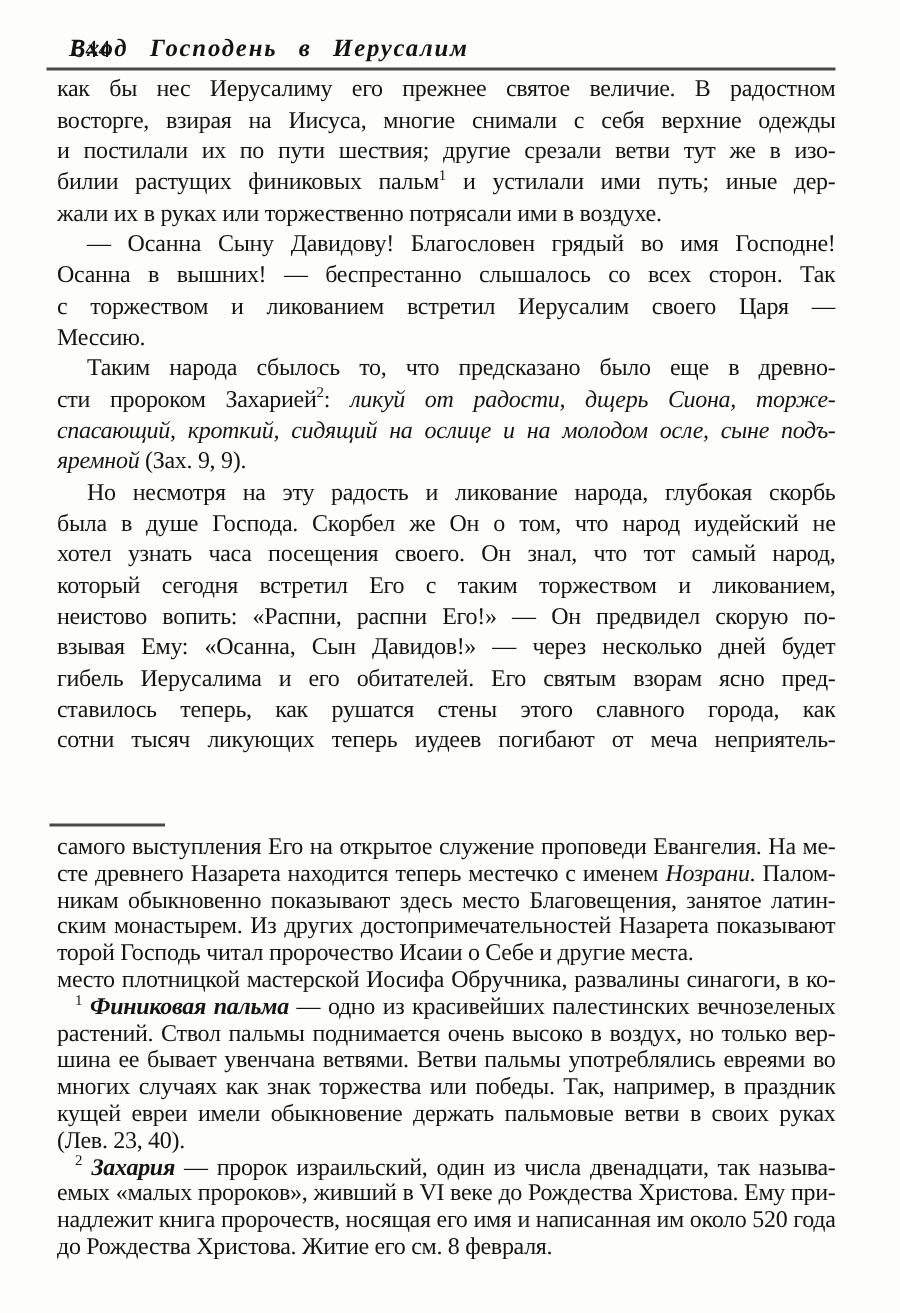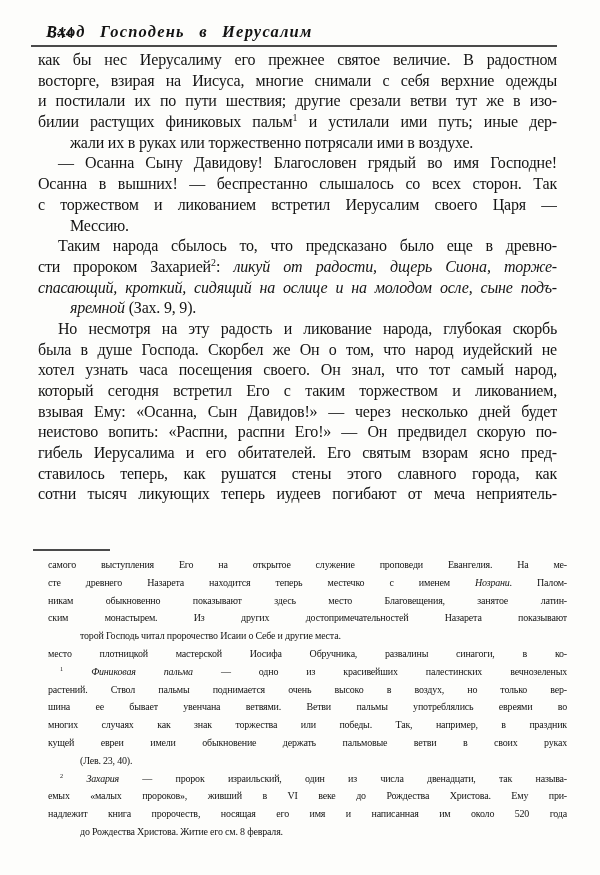--- a/index.html
+++ b/index.html
@@ -38,36 +38,36 @@
   }
   .bodytext .tline{height:20.7px;}
   .bodytext .indent{text-indent:20px;}
 
   
   .footnote-rule{
     position:absolute;top:549px;left:33px;width:77px;height:2px;
     background:var(--rule,#4a4a4a);
   }
   .footnotes{
-    position:absolute;top:556px;left:48px;width:519px;
-    font-size:10px;line-height:17.8px;letter-spacing:-0.2px;
+    position:absolute;top:556px;left:38px;width:519px;
+    font-size:16px;line-height:17.8px;letter-spacing:-0.2px;
   }
   .footnotes .tline{height:17.8px;}
   .footnotes .indent{text-indent:12px;}
 
   
   .tline{
     text-align:justify;text-align-last:justify;
     overflow:hidden;white-space:normal;
   }
-  .tline.lastline{text-align-last:left;margin-left:32px;}
+  .tline.lastline{text-align-last:left;}
 
   
   .i{font-style:italic;}
-  .bi{font-style:italic;font-weight:normal;}
+  .bi{font-style:italic;font-weight:bold;}
   .sup{vertical-align:super;font-size:.62em;line-height:0;letter-spacing:0;}
 </style>
 </head>
 <body style="--page-bg: #fdfdfb; --ink: #141414; --rule: #4a4a4a;">
 
 <div class="page">
 
   <div class="header">
     <span class="page-number">644</span>
     <span class="running-title">Вход Господень в Иерусалим</span>
@@ -85,22 +85,22 @@
       <div class="tline"><span>с торжеством и ликованием встретил Иерусалим своего Царя —</span></div>
       <div class="tline lastline"><span>Мессию.</span></div>
       <div class="tline indent"><span>Таким народа сбылось то, что предсказано было еще в древно-</span></div>
       <div class="tline"><span>сти пророком Захарией</span><span class="sup">2</span><span>: </span><span class="i">ликуй от радости, дщерь Сиона, торже-</span></div>
       <div class="tline"><span class="i">спасающий, кроткий, сидящий на ослице и на молодом осле, сыне подъ-</span></div>
       <div class="tline lastline"><span class="i">яремной</span><span> (Зах. 9, 9).</span></div>
       <div class="tline indent"><span>Но несмотря на эту радость и ликование народа, глубокая скорбь</span></div>
       <div class="tline"><span>была в душе Господа. Скорбел же Он о том, что народ иудейский не</span></div>
       <div class="tline"><span>хотел узнать часа посещения своего. Он знал, что тот самый народ,</span></div>
       <div class="tline"><span>который сегодня встретил Его с таким торжеством и ликованием,</span></div>
+      <div class="tline"><span>неистово вопить: «Распни, распни Его!» — Он предвидел скорую по-</span></div>
       <div class="tline"><span>взывая Ему: «Осанна, Сын Давидов!» — через несколько дней будет</span></div>
-      <div class="tline"><span>неистово вопить: «Распни, распни Его!» — Он предвидел скорую по-</span></div>
       <div class="tline"><span>гибель Иерусалима и его обитателей. Его святым взорам ясно пред-</span></div>
       <div class="tline"><span>ставилось теперь, как рушатся стены этого славного города, как</span></div>
       <div class="tline"><span>сотни тысяч ликующих теперь иудеев погибают от меча неприятель-</span></div>
     </div>
 
   <div class="footnote-rule"></div>
 
   <div class="footnotes" id="footnotes">
       <div class="tline"><span>самого выступления Его на открытое служение проповеди Евангелия. На ме-</span></div>
       <div class="tline"><span>сте древнего Назарета находится теперь местечко с именем </span><span class="i">Нозрани</span><span>. Палом-</span></div>

